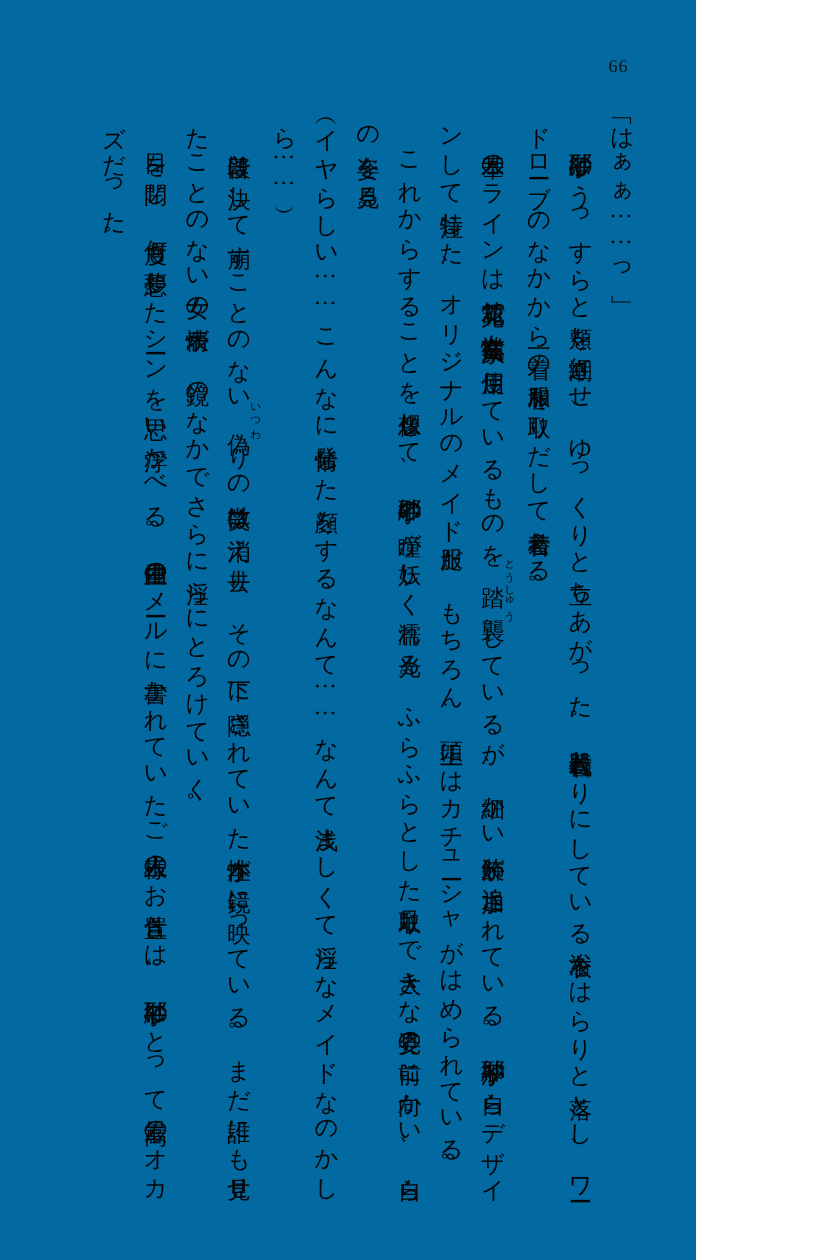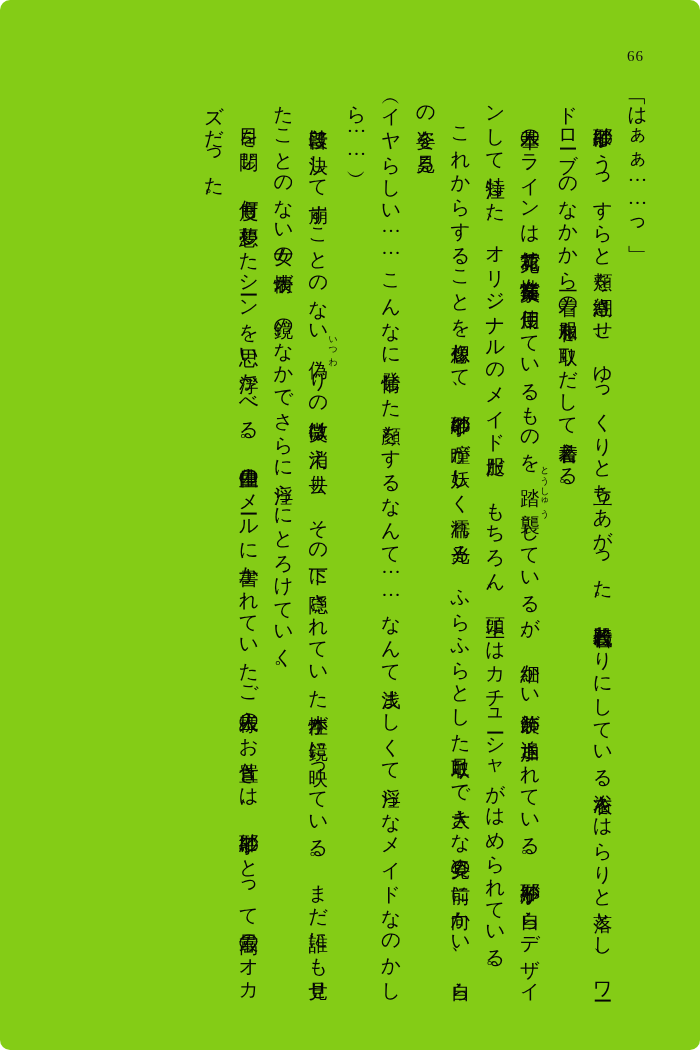--- a/index.html
+++ b/index.html
@@ -5,25 +5,24 @@
   html, body {
     margin: 0;
     padding: 0;
     background: #ffffff;
   }
   body {
     font-family: "Liberation Serif", "DejaVu Serif", serif;
   }
   .page {
     position: relative;
-    width: 700px;
+    width: 580px;
     height: 1050px;
-    background: #84cc16;
+    background: #0369a1;
     overflow: hidden;
-    border-radius: 10px;
   }
   .page-number {
     position: absolute;
     top: 48px;
     right: 56px;
     font-size: 15px;
     color: #111111;
     letter-spacing: 1px;
     font-family: "Liberation Serif", "DejaVu Serif", serif;
   }

